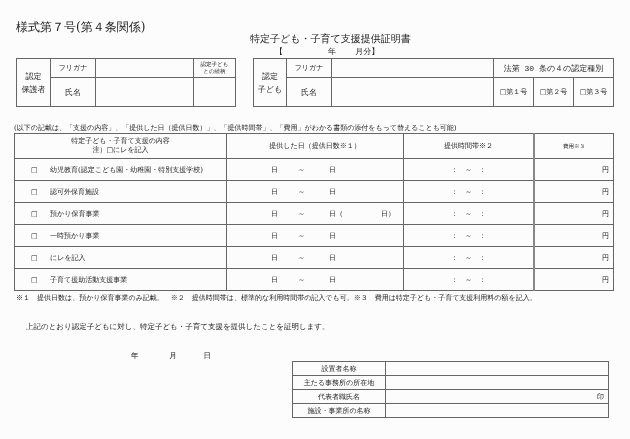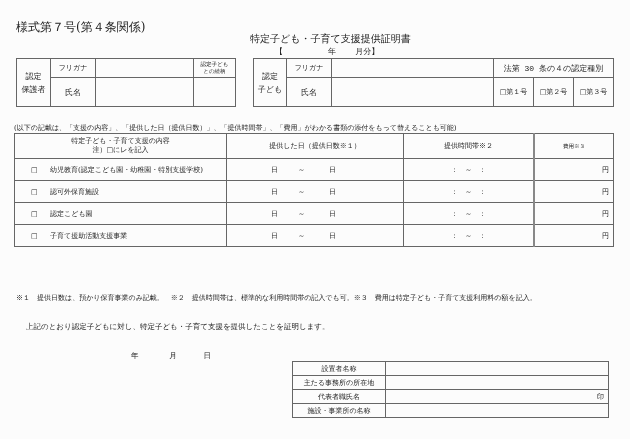--- a/index.html
+++ b/index.html
@@ -102,27 +102,51 @@
       <span style="display:inline-block;width:8px"></span>
       <span>認可外保育施設</span>
     </td>
     <td>
       <span style="display:inline-block;width:44px"></span><span>日</span><span style="display:inline-block;width:20px"></span><span>～</span><span style="display:inline-block;width:24px"></span><span>日</span><span style="display:inline-block;width:38px"></span><span></span>
     </td>
     <td class="c">：　～　：</td>
     <td class="r thick-left">円</td>
   </tr>
 
-
-
-  <tr style="height:22px">
-    <td class="l">
-      <span>□</span>
-      <span style="display:inline-block;width:8px"></span>
-      <span>認定こども園</span>
+  <tr style="height:22px">
+    <td class="l">
+      <span>□</span>
+      <span style="display:inline-block;width:8px"></span>
+      <span>預かり保育事業</span>
+    </td>
+    <td>
+      <span style="display:inline-block;width:44px"></span><span>日</span><span style="display:inline-block;width:20px"></span><span>～</span><span style="display:inline-block;width:24px"></span><span>日（</span><span style="display:inline-block;width:38px"></span><span>日）</span>
+    </td>
+    <td class="c">：　～　：</td>
+    <td class="r thick-left">円</td>
+  </tr>
+
+  <tr style="height:22px">
+    <td class="l">
+      <span>□</span>
+      <span style="display:inline-block;width:8px"></span>
+      <span>一時預かり事業</span>
+    </td>
+    <td>
+      <span style="display:inline-block;width:44px"></span><span>日</span><span style="display:inline-block;width:20px"></span><span>～</span><span style="display:inline-block;width:24px"></span><span>日</span><span style="display:inline-block;width:38px"></span><span></span>
+    </td>
+    <td class="c">：　～　：</td>
+    <td class="r thick-left">円</td>
+  </tr>
+
+  <tr style="height:22px">
+    <td class="l">
+      <span>□</span>
+      <span style="display:inline-block;width:8px"></span>
+      <span>にレを記入</span>
     </td>
     <td>
       <span style="display:inline-block;width:44px"></span><span>日</span><span style="display:inline-block;width:20px"></span><span>～</span><span style="display:inline-block;width:24px"></span><span>日</span><span style="display:inline-block;width:38px"></span><span></span>
     </td>
     <td class="c">：　～　：</td>
     <td class="r thick-left">円</td>
   </tr>
 
   <tr style="height:22px">
     <td class="l">

